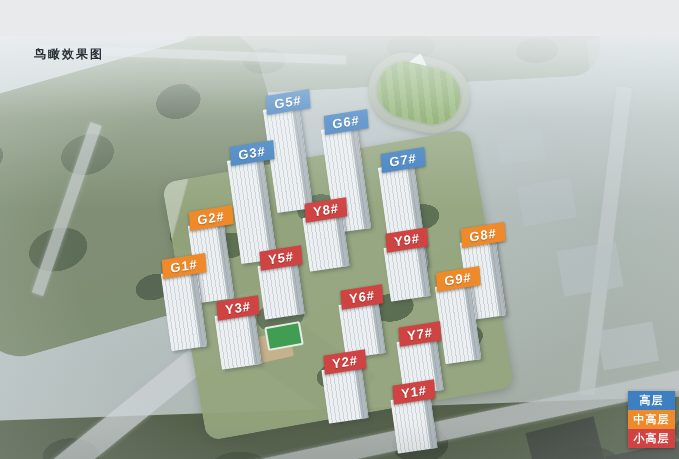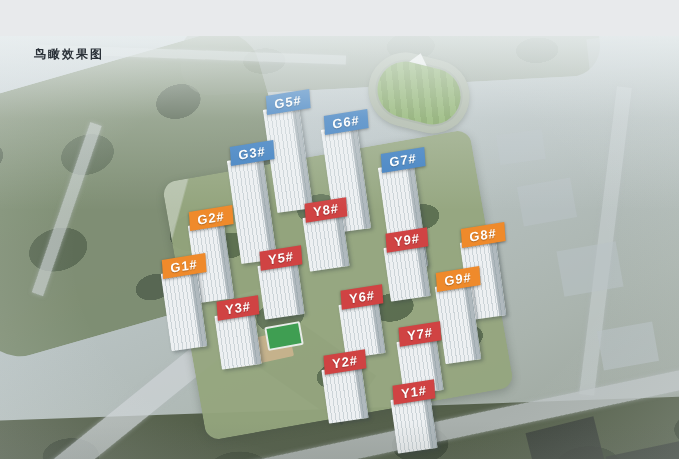--- a/index.html
+++ b/index.html
@@ -184,13 +184,18 @@
       <div class="tag" style="left: 238px; top: 272px; background: rgb(208, 67, 67);">Y3#</div>
       <div class="tag" style="left: 420px; top: 298px; background: rgb(208, 67, 67);">Y7#</div>
       <div class="tag" style="left: 345px; top: 326px; background: rgb(208, 67, 67);">Y2#</div>
       <div class="tag" style="left: 414px; top: 356px; background: rgb(208, 67, 67);">Y1#</div>
     </div>
 
   <div class="fog"></div>
 
   <div class="title-left">鸟瞰效果图</div>
 
+  <div id="legend" class="legend">
+      <div class="legend-row" style="background: rgb(62, 127, 193);">高层</div>
+      <div class="legend-row" style="background: rgb(239, 138, 43);">中高层</div>
+      <div class="legend-row" style="background: rgb(208, 67, 67);">小高层</div>
+    </div>
 </div>
 
 </body></html>

